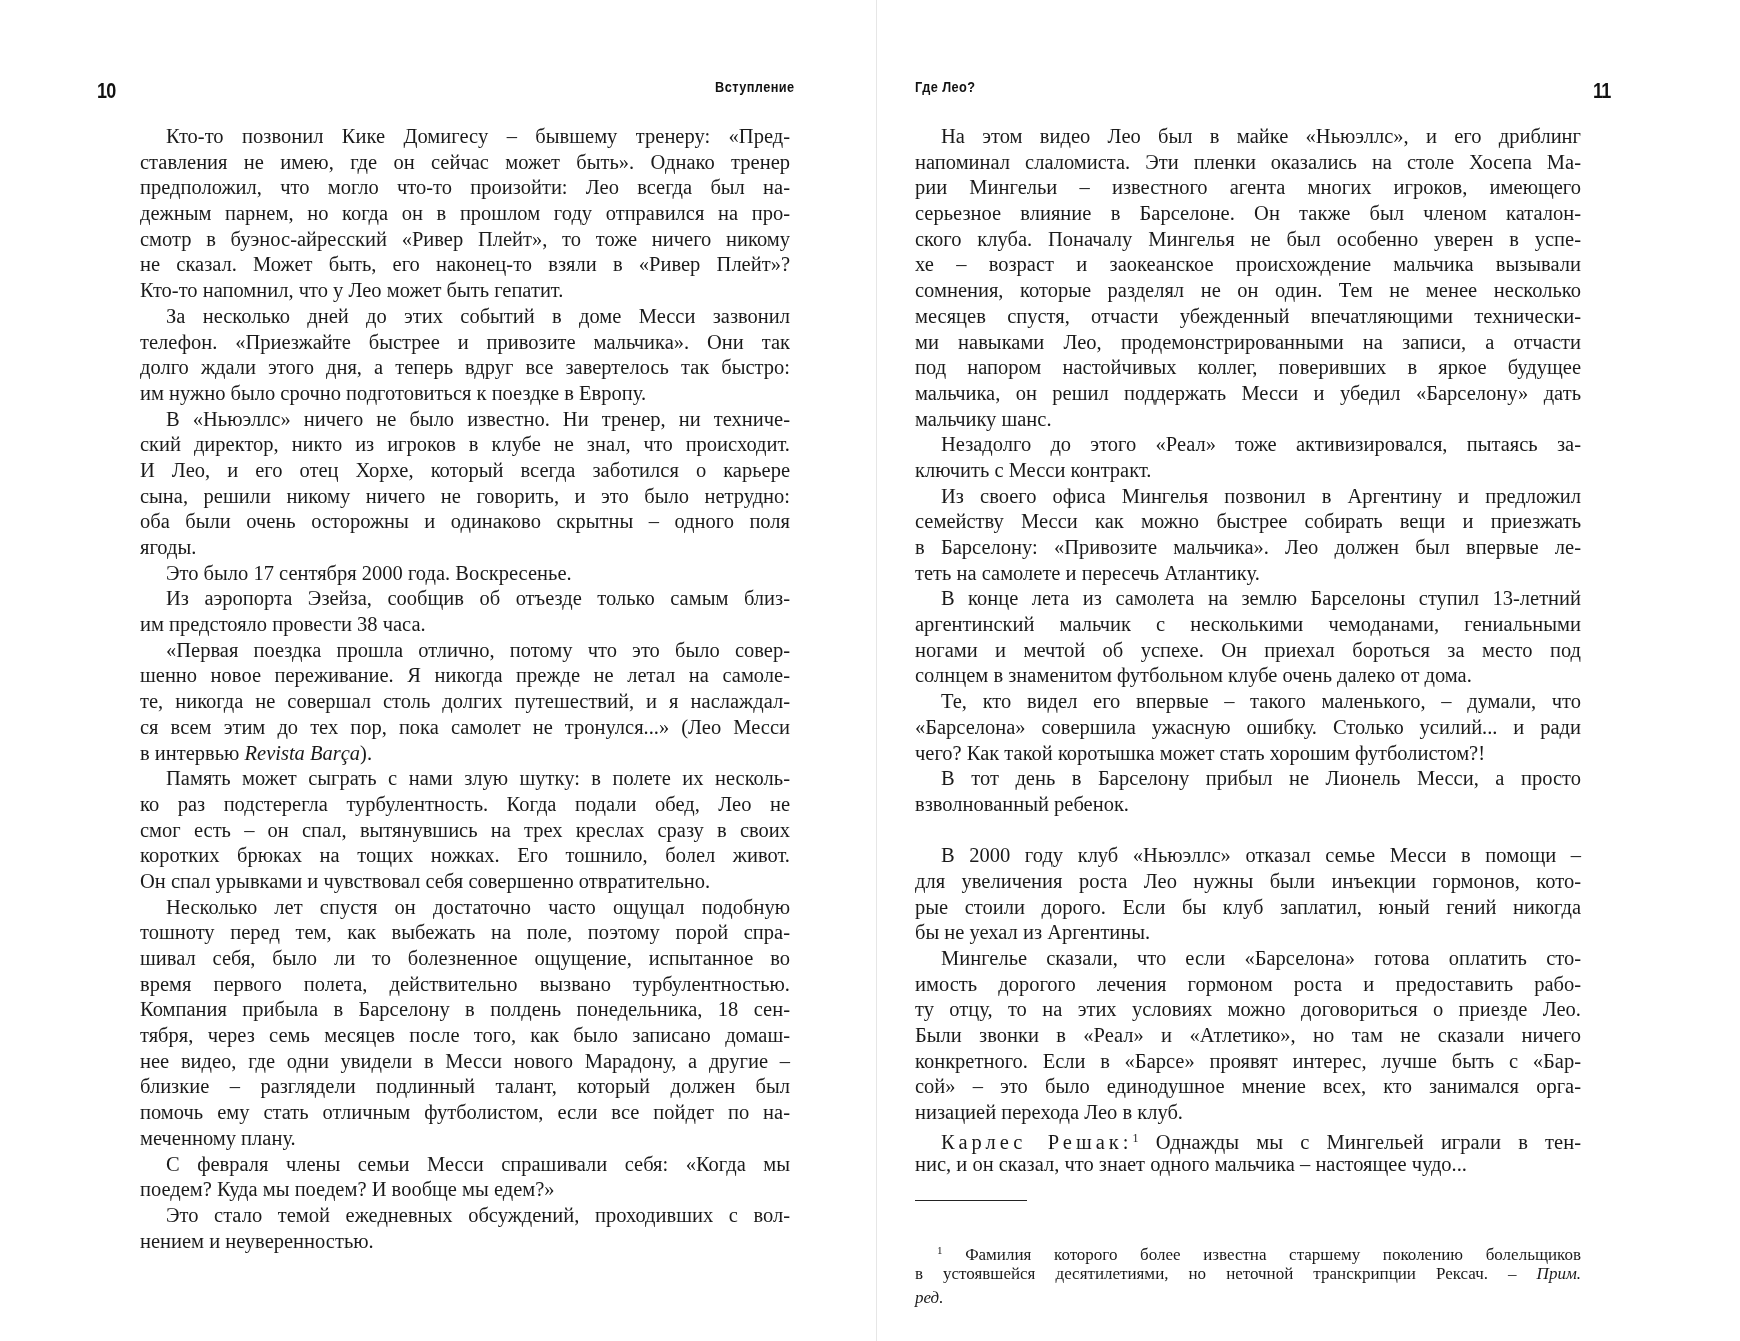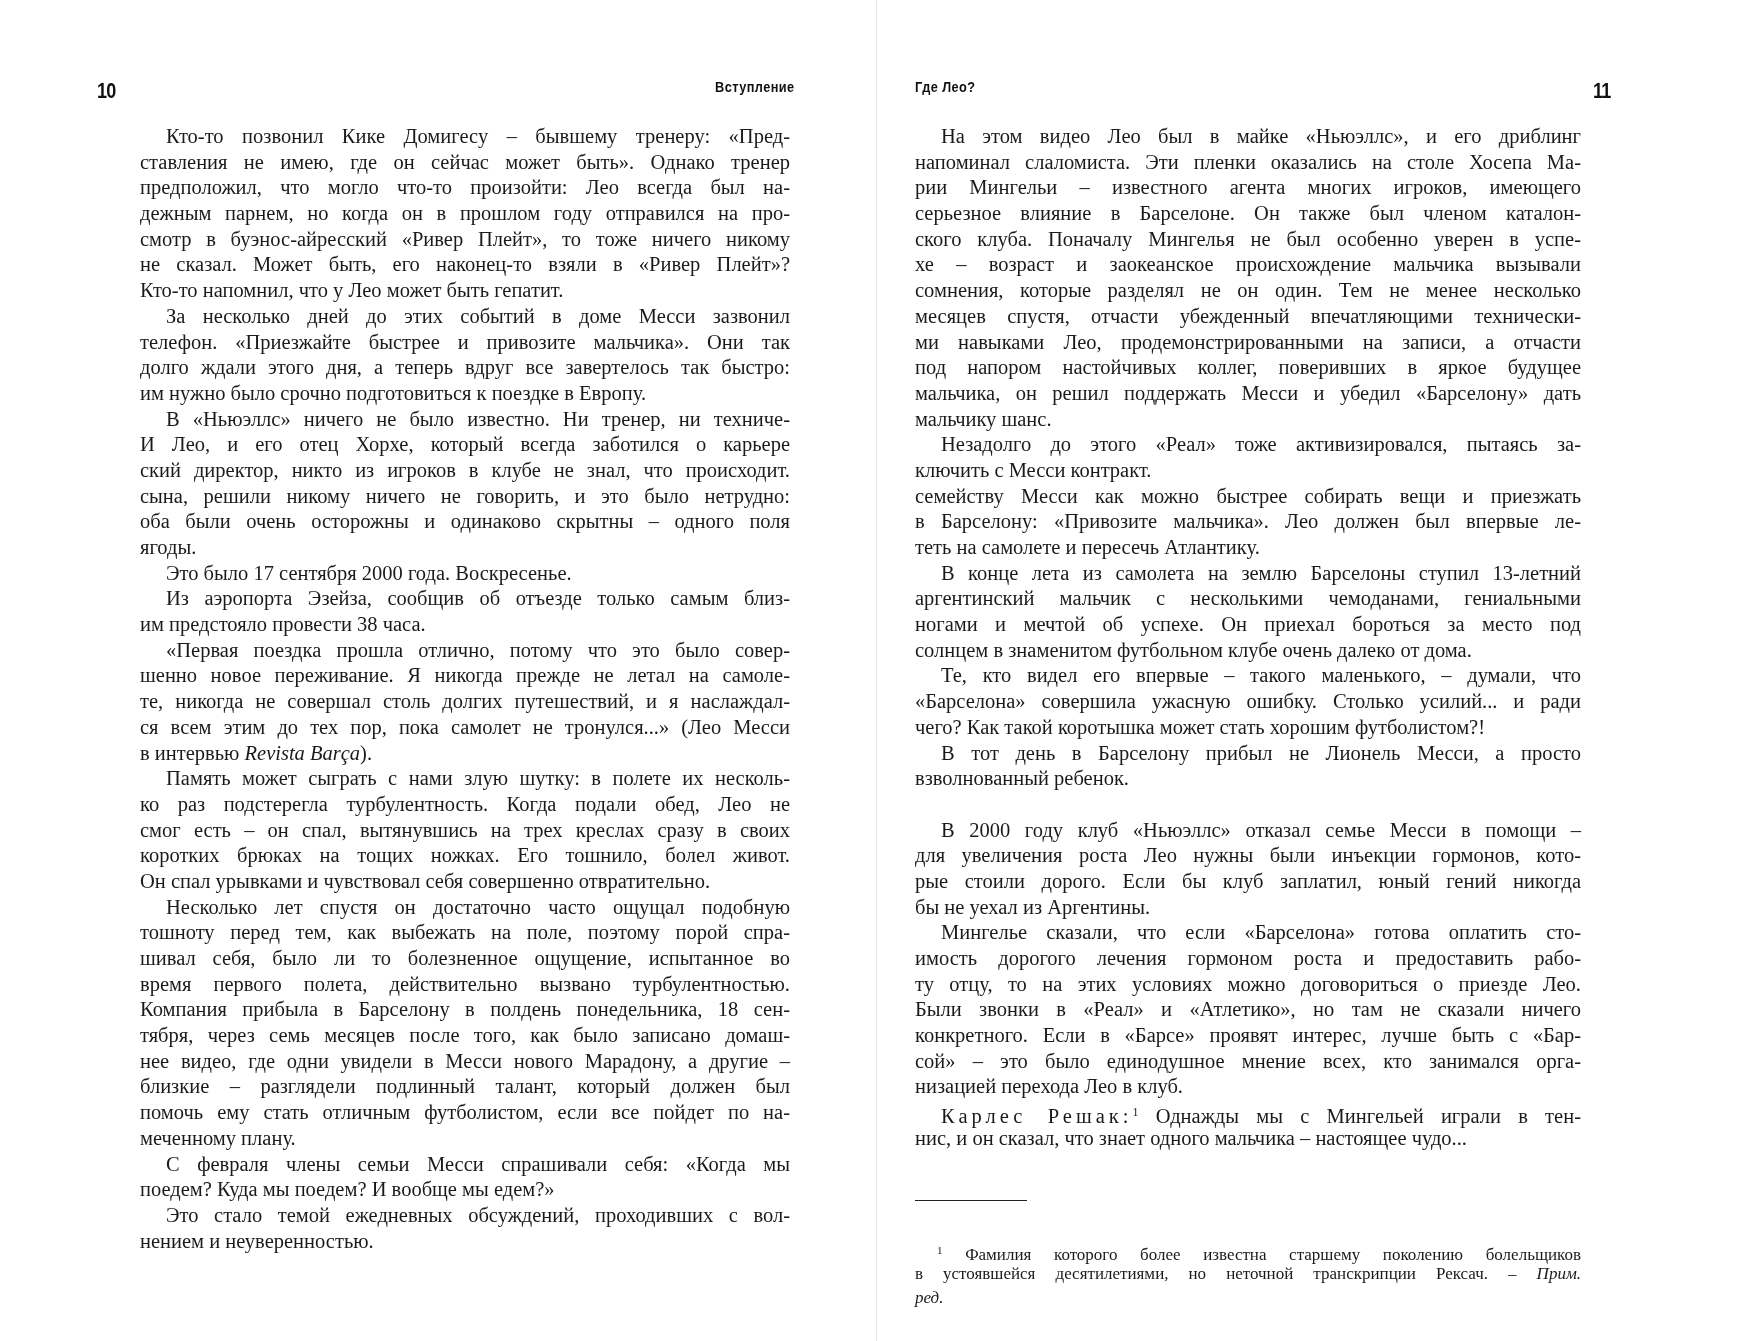--- a/index.html
+++ b/index.html
@@ -43,22 +43,22 @@
       <div class="ln">предположил, что могло что-то произойти: Лео всегда был на-</div>
       <div class="ln">дежным парнем, но когда он в прошлом году отправился на про-</div>
       <div class="ln">смотр в буэнос-айресский «Ривер Плейт», то тоже ничего никому</div>
       <div class="ln">не сказал. Может быть, его наконец-то взяли в «Ривер Плейт»?</div>
       <div class="ln last">Кто-то напомнил, что у Лео может быть гепатит.</div>
       <div class="ln ind">За несколько дней до этих событий в доме Месси зазвонил</div>
       <div class="ln">телефон. «Приезжайте быстрее и привозите мальчика». Они так</div>
       <div class="ln">долго ждали этого дня, а теперь вдруг все завертелось так быстро:</div>
       <div class="ln last">им нужно было срочно подготовиться к поездке в Европу.</div>
       <div class="ln ind">В «Ньюэллс» ничего не было известно. Ни тренер, ни техниче-</div>
+      <div class="ln">ский директор, никто из игроков в клубе не знал, что происходит.</div>
       <div class="ln">И Лео, и его отец Хорхе, который всегда заботился о карьере</div>
-      <div class="ln">ский директор, никто из игроков в клубе не знал, что происходит.</div>
       <div class="ln">сына, решили никому ничего не говорить, и это было нетрудно:</div>
       <div class="ln">оба были очень осторожны и одинаково скрытны – одного поля</div>
       <div class="ln last">ягоды.</div>
       <div class="ln ind last">Это было 17 сентября 2000 года. Воскресенье.</div>
       <div class="ln ind">Из аэропорта Эзейза, сообщив об отъезде только самым близ-</div>
       <div class="ln last">им предстояло провести 38 часа.</div>
       <div class="ln ind">«Первая поездка прошла отлично, потому что это было совер-</div>
       <div class="ln">шенно новое переживание. Я никогда прежде не летал на самоле-</div>
       <div class="ln">те, никогда не совершал столь долгих путешествий, и я наслаждал-</div>
       <div class="ln">ся всем этим до тех пор, пока самолет не тронулся...» (Лео Месси</div>
@@ -98,20 +98,21 @@
       <div class="ln">ского клуба. Поначалу Мингелья не был особенно уверен в успе-</div>
       <div class="ln">хе – возраст и заокеанское происхождение мальчика вызывали</div>
       <div class="ln">сомнения, которые разделял не он один. Тем не менее несколько</div>
       <div class="ln">месяцев спустя, отчасти убежденный впечатляющими технически-</div>
       <div class="ln">ми навыками Лео, продемонстрированными на записи, а отчасти</div>
       <div class="ln">под напором настойчивых коллег, поверивших в яркое будущее</div>
       <div class="ln">мальчика, он решил поддержать Месси и убедил «Барселону» дать</div>
       <div class="ln last">мальчику шанс.</div>
       <div class="ln ind">Незадолго до этого «Реал» тоже активизировался, пытаясь за-</div>
       <div class="ln last">ключить с Месси контракт.</div>
+      <div class="ln ind">Из своего офиса Мингелья позвонил в Аргентину и предложил</div>
       <div class="ln">семейству Месси как можно быстрее собирать вещи и приезжать</div>
       <div class="ln">в Барселону: «Привозите мальчика». Лео должен был впервые ле-</div>
       <div class="ln last">теть на самолете и пересечь Атлантику.</div>
       <div class="ln ind">В конце лета из самолета на землю Барселоны ступил 13-летний</div>
       <div class="ln">аргентинский мальчик с несколькими чемоданами, гениальными</div>
       <div class="ln">ногами и мечтой об успехе. Он приехал бороться за место под</div>
       <div class="ln last">солнцем в знаменитом футбольном клубе очень далеко от дома.</div>
       <div class="ln ind">Те, кто видел его впервые – такого маленького, – думали, что</div>
       <div class="ln">«Барселона» совершила ужасную ошибку. Столько усилий... и ради</div>
       <div class="ln last">чего? Как такой коротышка может стать хорошим футболистом?!</div>

